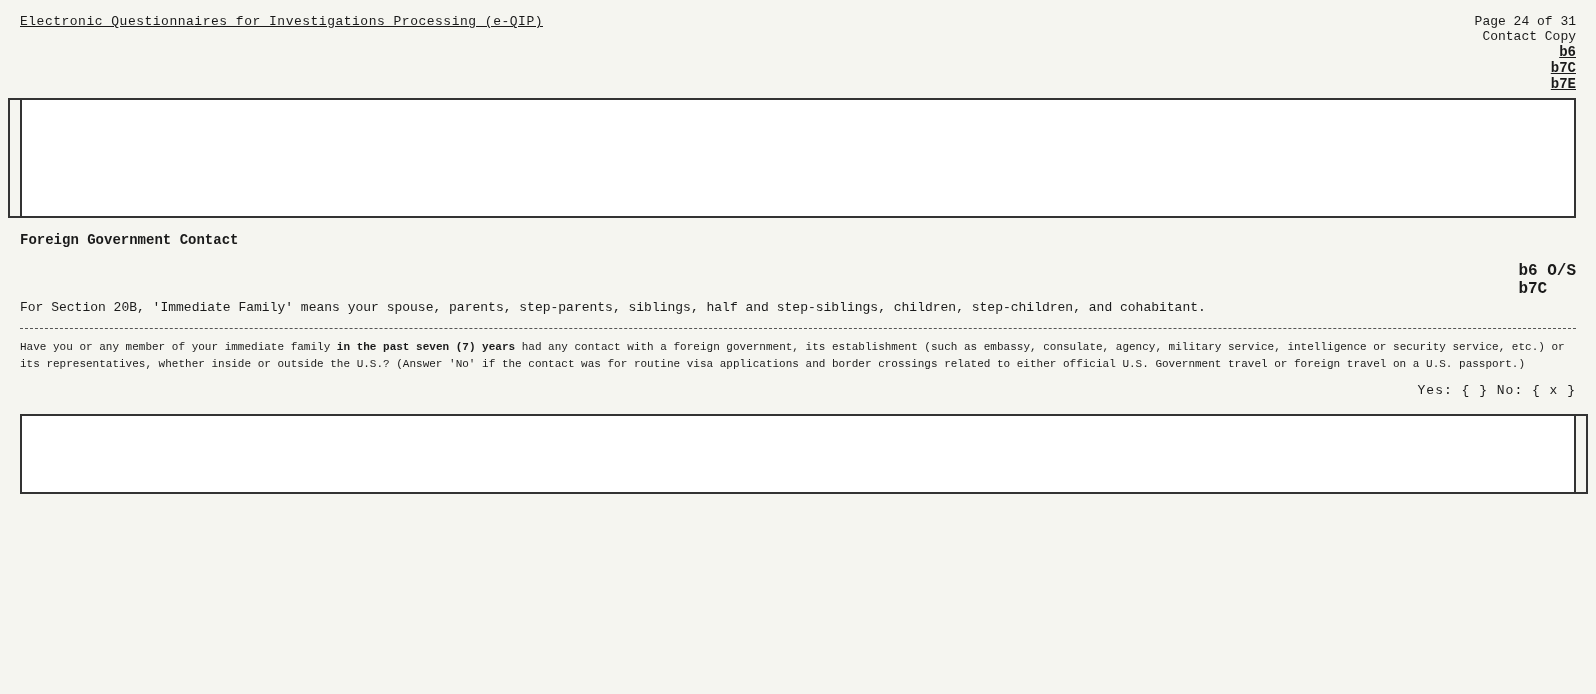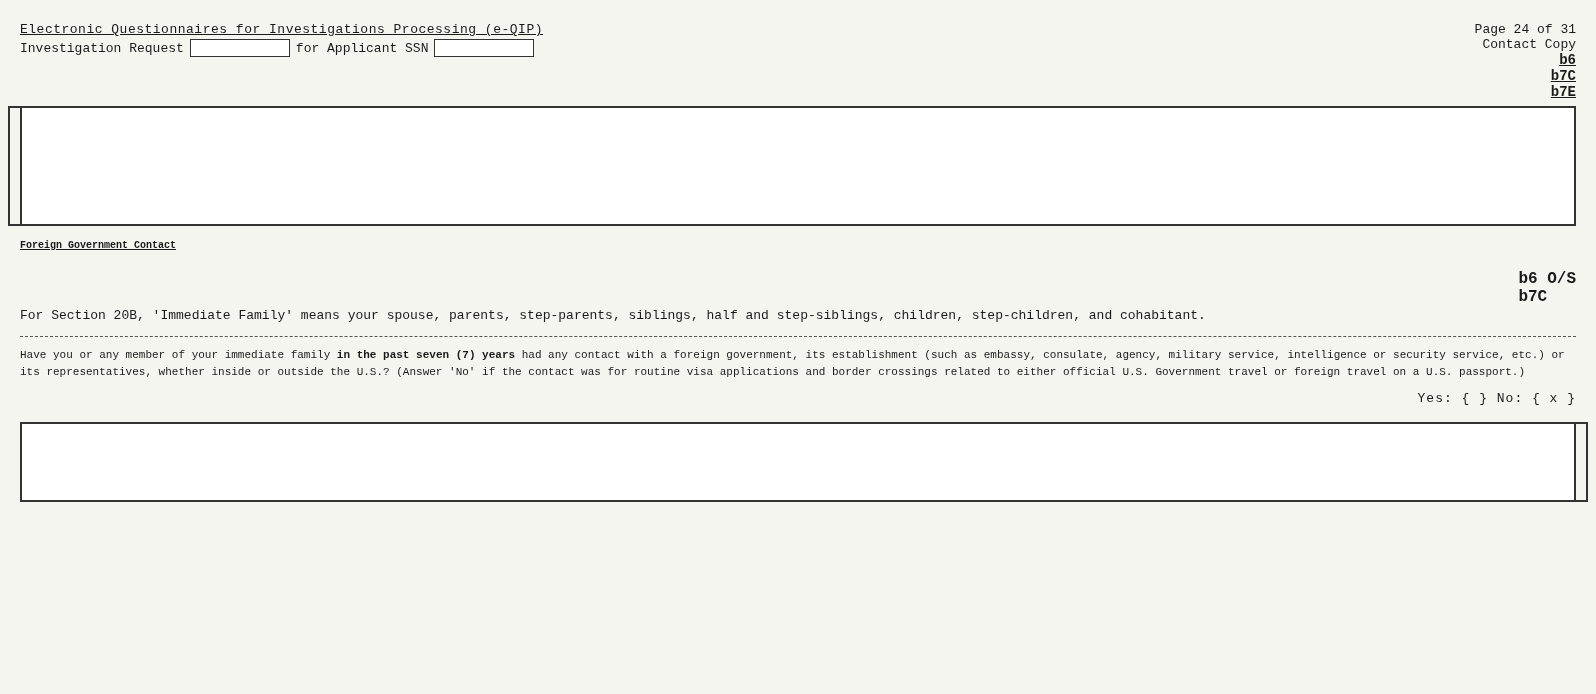--- a/index.html
+++ b/index.html
@@ -11,21 +11,21 @@
     body {
       background: #f5f5f0;
       font-family: 'Courier New', Courier, monospace;
       font-size: 13px;
       color: #1a1a1a;
       padding: 10px 20px;
     }
 
     .page-wrapper {
       max-width: 1560px;
-      margin: 12px auto;
+      margin: 4px auto;
       position: relative;
     }
 
     .header-section {
       display: flex;
       justify-content: space-between;
       align-items: flex-start;
       margin-bottom: 4px;
     }
 
@@ -102,23 +102,22 @@
       position: absolute;
       left: -14px;
       top: 0;
       bottom: 0;
       width: 2px;
       background: #333;
     }
 
     
     .section-heading {
-      font-size: 10px;
+      font-size: 14px;
       font-weight: bold;
-      text-decoration: underline;
       margin: 14px 0 8px 0;
     }
 
     
     .body-text {
       font-size: 13px;
       line-height: 1.5;
       margin-bottom: 10px;
       clear: both;
     }
@@ -194,26 +193,20 @@
     }
   </style>
 </head>
 <body>
 
 <div class="page-wrapper">
 
   <div class="header-section">
     <div class="header-left">
       <span class="header-title">Electronic Questionnaires for Investigations Processing (e-QIP)</span>
-      <div class="header-investigation">
-        <span>Investigation Request</span>
-        <div class="header-input-box"></div>
-        <span>for Applicant SSN</span>
-        <div class="header-input-box"></div>
-      </div>
     </div>
     <div class="header-right-codes">
       <span>Page 24 of 31</span>
       <span>Contact Copy</span>
       <span class="b-code">b6</span>
       <span class="b-code">b7C</span>
       <span class="b-code">b7E</span>
     </div>
   </div>
 

